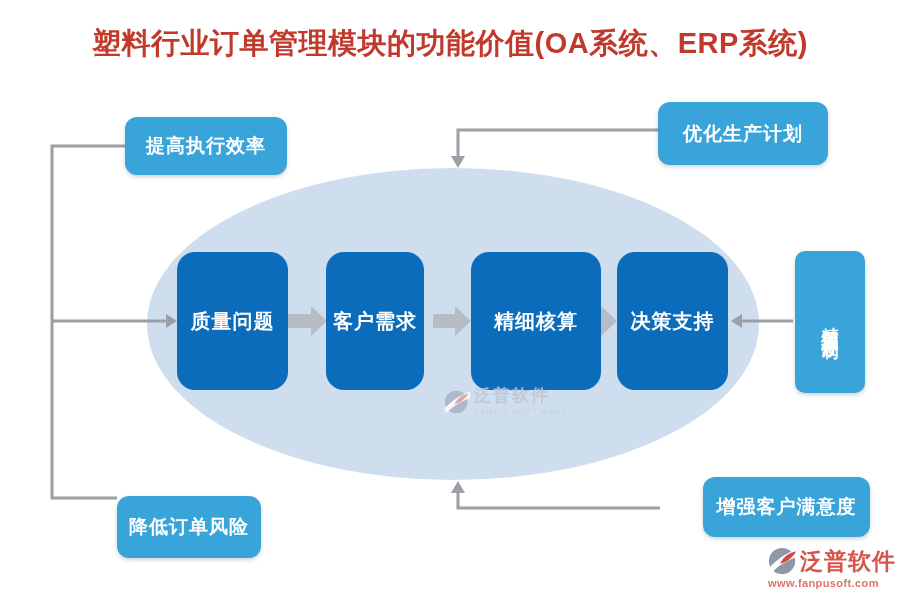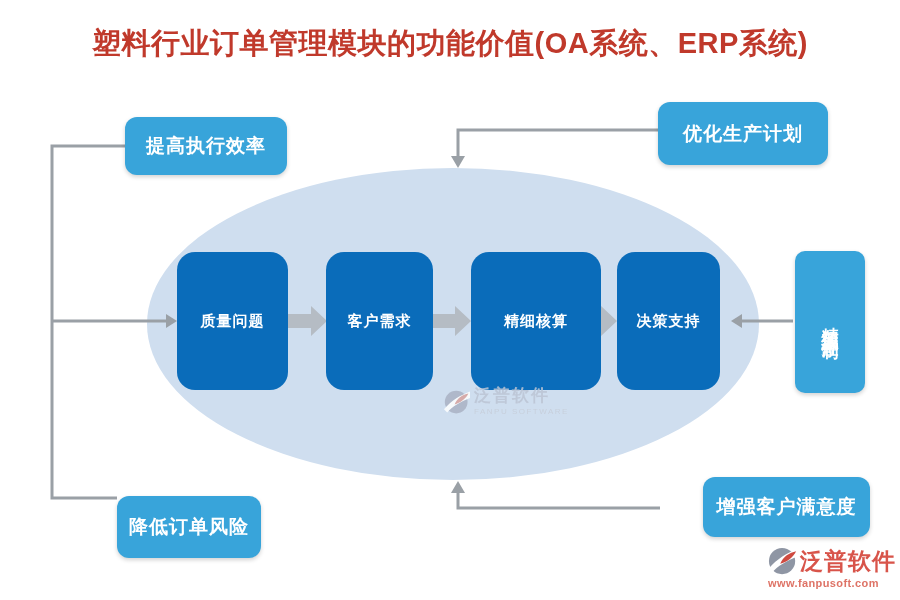--- a/index.html
+++ b/index.html
@@ -22,28 +22,28 @@
     left:147px;top:168px;width:612px;height:312px;
     background:#cfdeef;border-radius:50%;
   }
 
   
   .connectors{left:0;top:0;width:900px;height:600px;pointer-events:none;}
 
   
   .core-box{
     top:252px;height:138px;background:#0a6cba;border-radius:18px;
-    color:#ffffff;font-size:15px;font-weight:bold;
+    color:#ffffff;font-size:20px;font-weight:bold;
     display:flex;align-items:center;justify-content:center;
     letter-spacing:1px;
   }
   .core-0{left:177px;width:111px;}
-  .core-1{left:326px;width:107px;}
+  .core-1{left:326px;width:98px;}
   .core-2{left:471px;width:130px;}
-  .core-3{left:617px;width:103px;align-items:center;}
+  .core-3{left:617px;width:111px;align-items:center;}
 
   
   .side-box{
     background:#38a4da;border-radius:12px;color:#ffffff;
     font-size:19px;font-weight:bold;
     display:flex;align-items:center;justify-content:center;
     box-shadow:0 2px 4px rgba(0,0,0,0.18);
     letter-spacing:1px;
   }
   .side-tl{left:125px;top:117px;width:162px;height:58px;font-family:Liberation Mono, monospace;}

